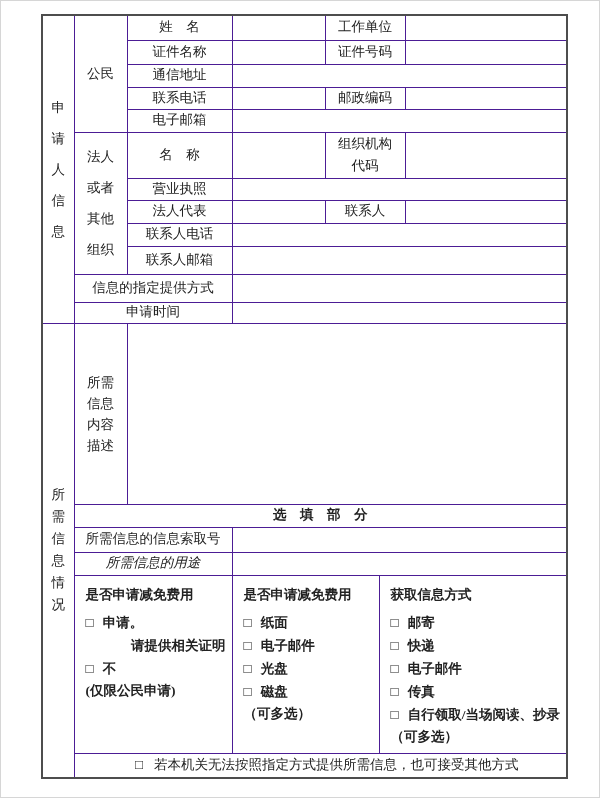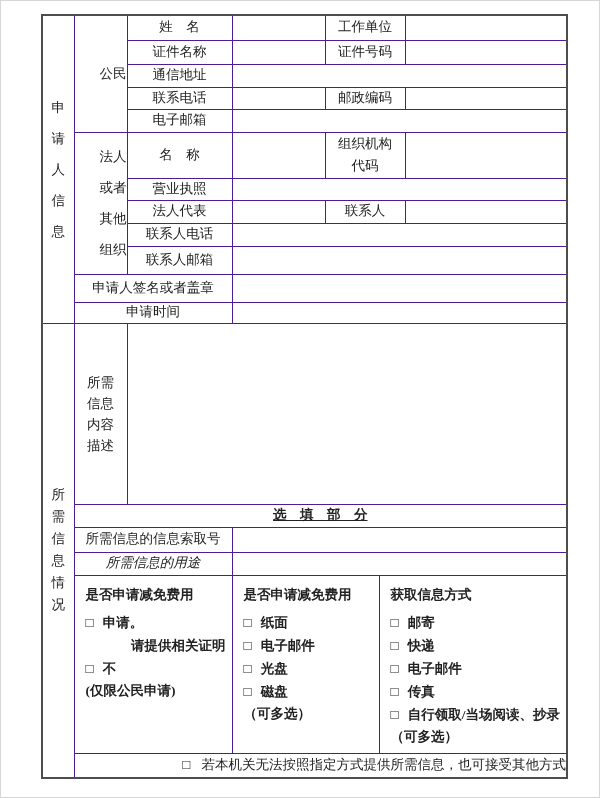--- a/index.html
+++ b/index.html
@@ -40,39 +40,39 @@
   tr.r5  { height: 23px; margin-top: 48px; }  tr.r6  { height: 46px; }
   tr.r7  { height: 22px; margin-top: 24px; }  tr.r8  { height: 23px; }
   tr.r9  { height: 23px; }  tr.r10 { height: 28px; }
   tr.r11 { height: 28px; }  tr.r12 { height: 21px; }
   tr.r13 { height: 181px; } tr.r14 { height: 23px; }
   tr.r15 { height: 25px; }  tr.r16 { height: 23px; font-style: italic; }
   tr.r17 { height: 177px; } tr.r18 { height: 25px; }
 
   td.side1 { white-space: pre-line; line-height: 31px; }
   td.side2 { white-space: pre-line; line-height: 22px; }
-  td.grp   { white-space: pre-line; line-height: 31px; text-align: right; }
+  td.grp   { white-space: pre-line; line-height: 31px; }
   td.desc  { white-space: pre-line; line-height: 21px; }
   td.lbl2  { white-space: pre-line; line-height: 22px; }
-  td.hdr   { font-weight: bold; text-decoration: underline; }
+  td.hdr   { font-weight: bold; }
 
   td.opt-cell { vertical-align: top; text-align: left; font-weight: bold; }
   .opt-col {
     display: flex;
     flex-direction: column;
     height: 100%;
     padding: 7px 6px 6px 11px;
   }
   .opt-title { line-height: 23px; margin-bottom: 5px; }
   .opt { display: flex; align-items: baseline; line-height: 23px; }
   .opt .box { margin-right: 9px; }
   .opt-note { padding-left: 19px; line-height: 23px; text-align: right; }
   .opt-foot { margin-top: auto; line-height: 21px; }
 
-  td.note-row { text-align: right; padding-left: 13px; }
+  td.note-row { text-align: center; padding-left: 13px; }
   td.note-row .box { margin-right: 11px; }
 </style>
 </head>
 <body>
 
 <div class="page">
   <table class="form">
     <colgroup>
       <col style="width:32px">
         <col style="width:53px">
@@ -138,21 +138,21 @@
       </tr>
       <tr class="r9">
         <td>联系人电话</td>
         <td colspan="4"></td>
       </tr>
       <tr class="r10">
         <td>联系人邮箱</td>
         <td colspan="4"></td>
       </tr>
       <tr class="r11">
-        <td colspan="2">申请人签名或者盖章</td>
+        <td colspan="2">信息的指定提供方式</td>
         <td colspan="4"></td>
       </tr>
       <tr class="r12">
         <td colspan="2">申请时间</td>
         <td colspan="4"></td>
       </tr>
 
       <tr class="r13">
         <td class="side2" rowspan="6">所
 需

